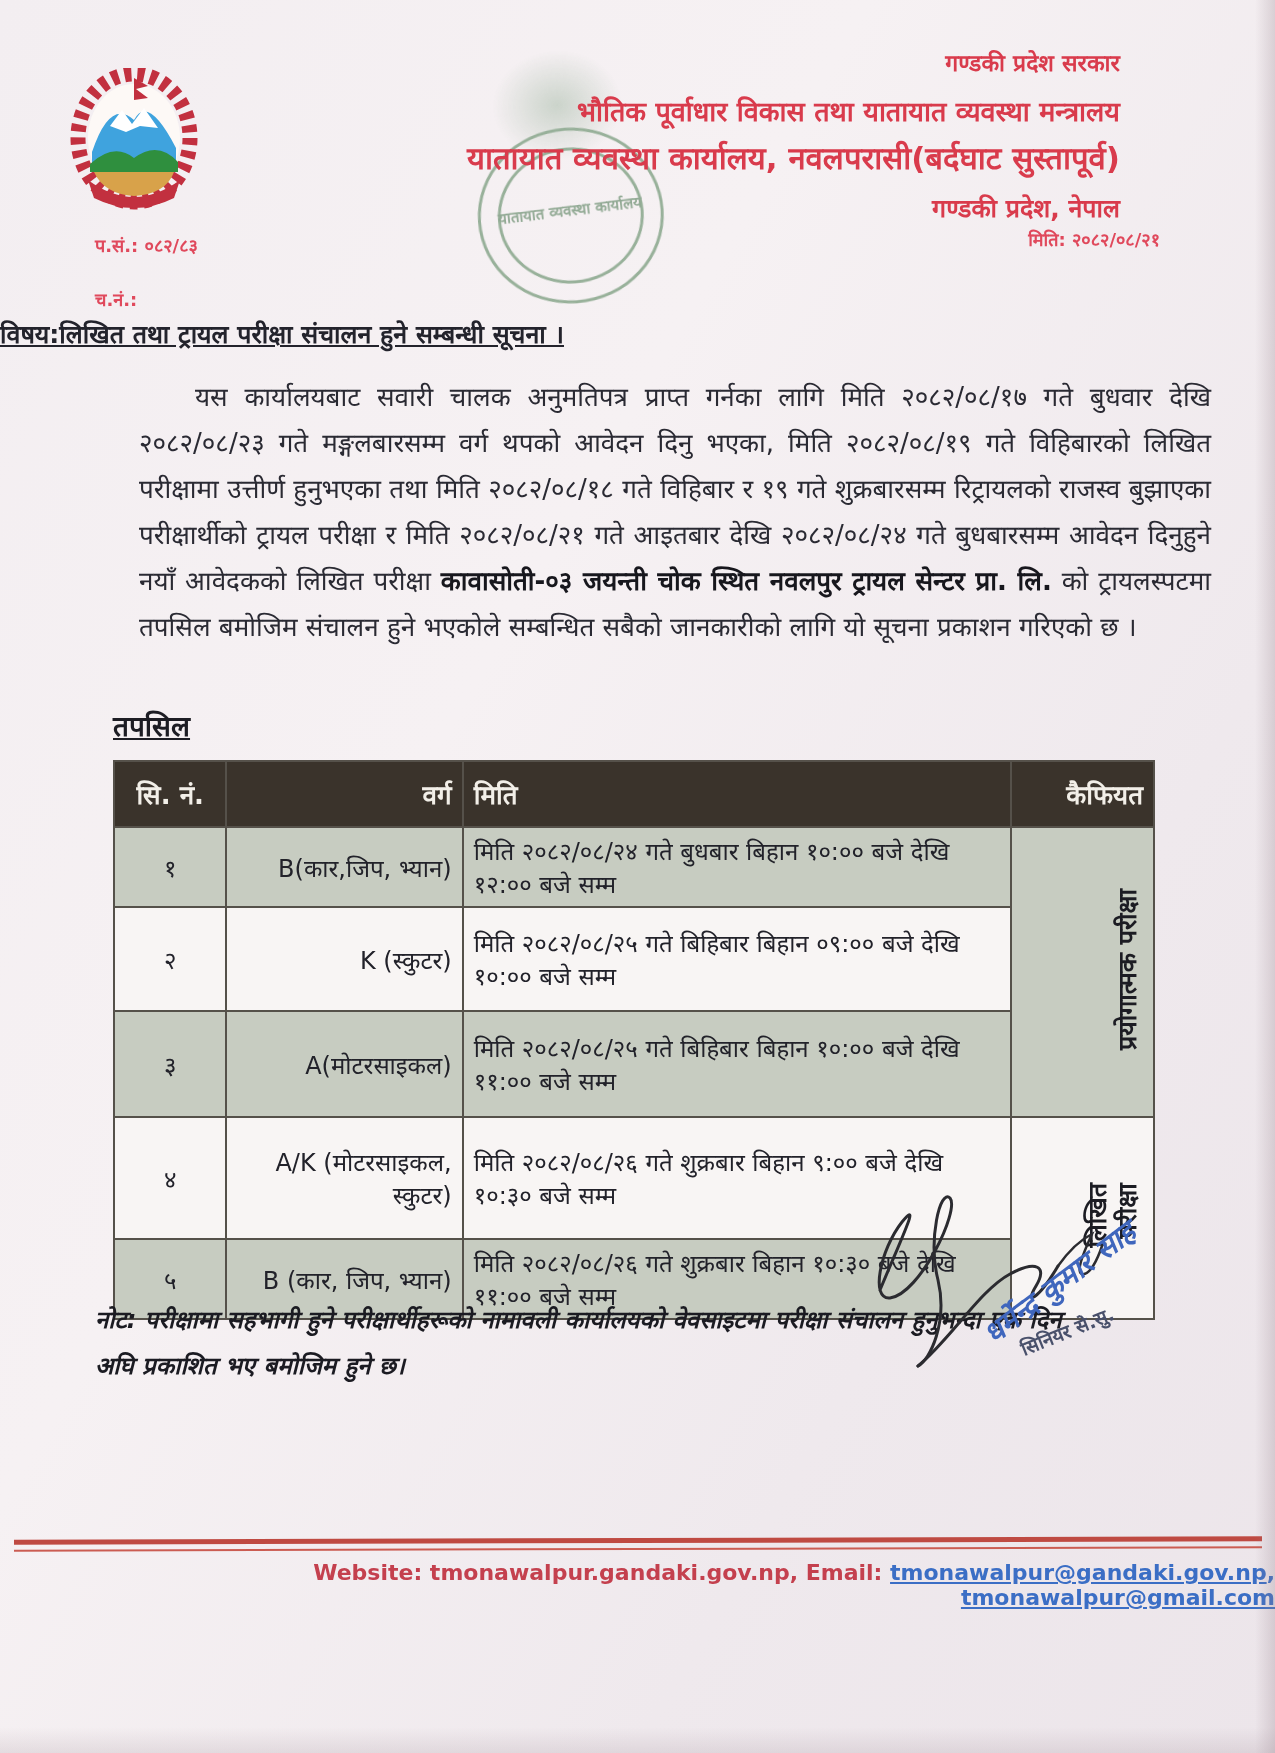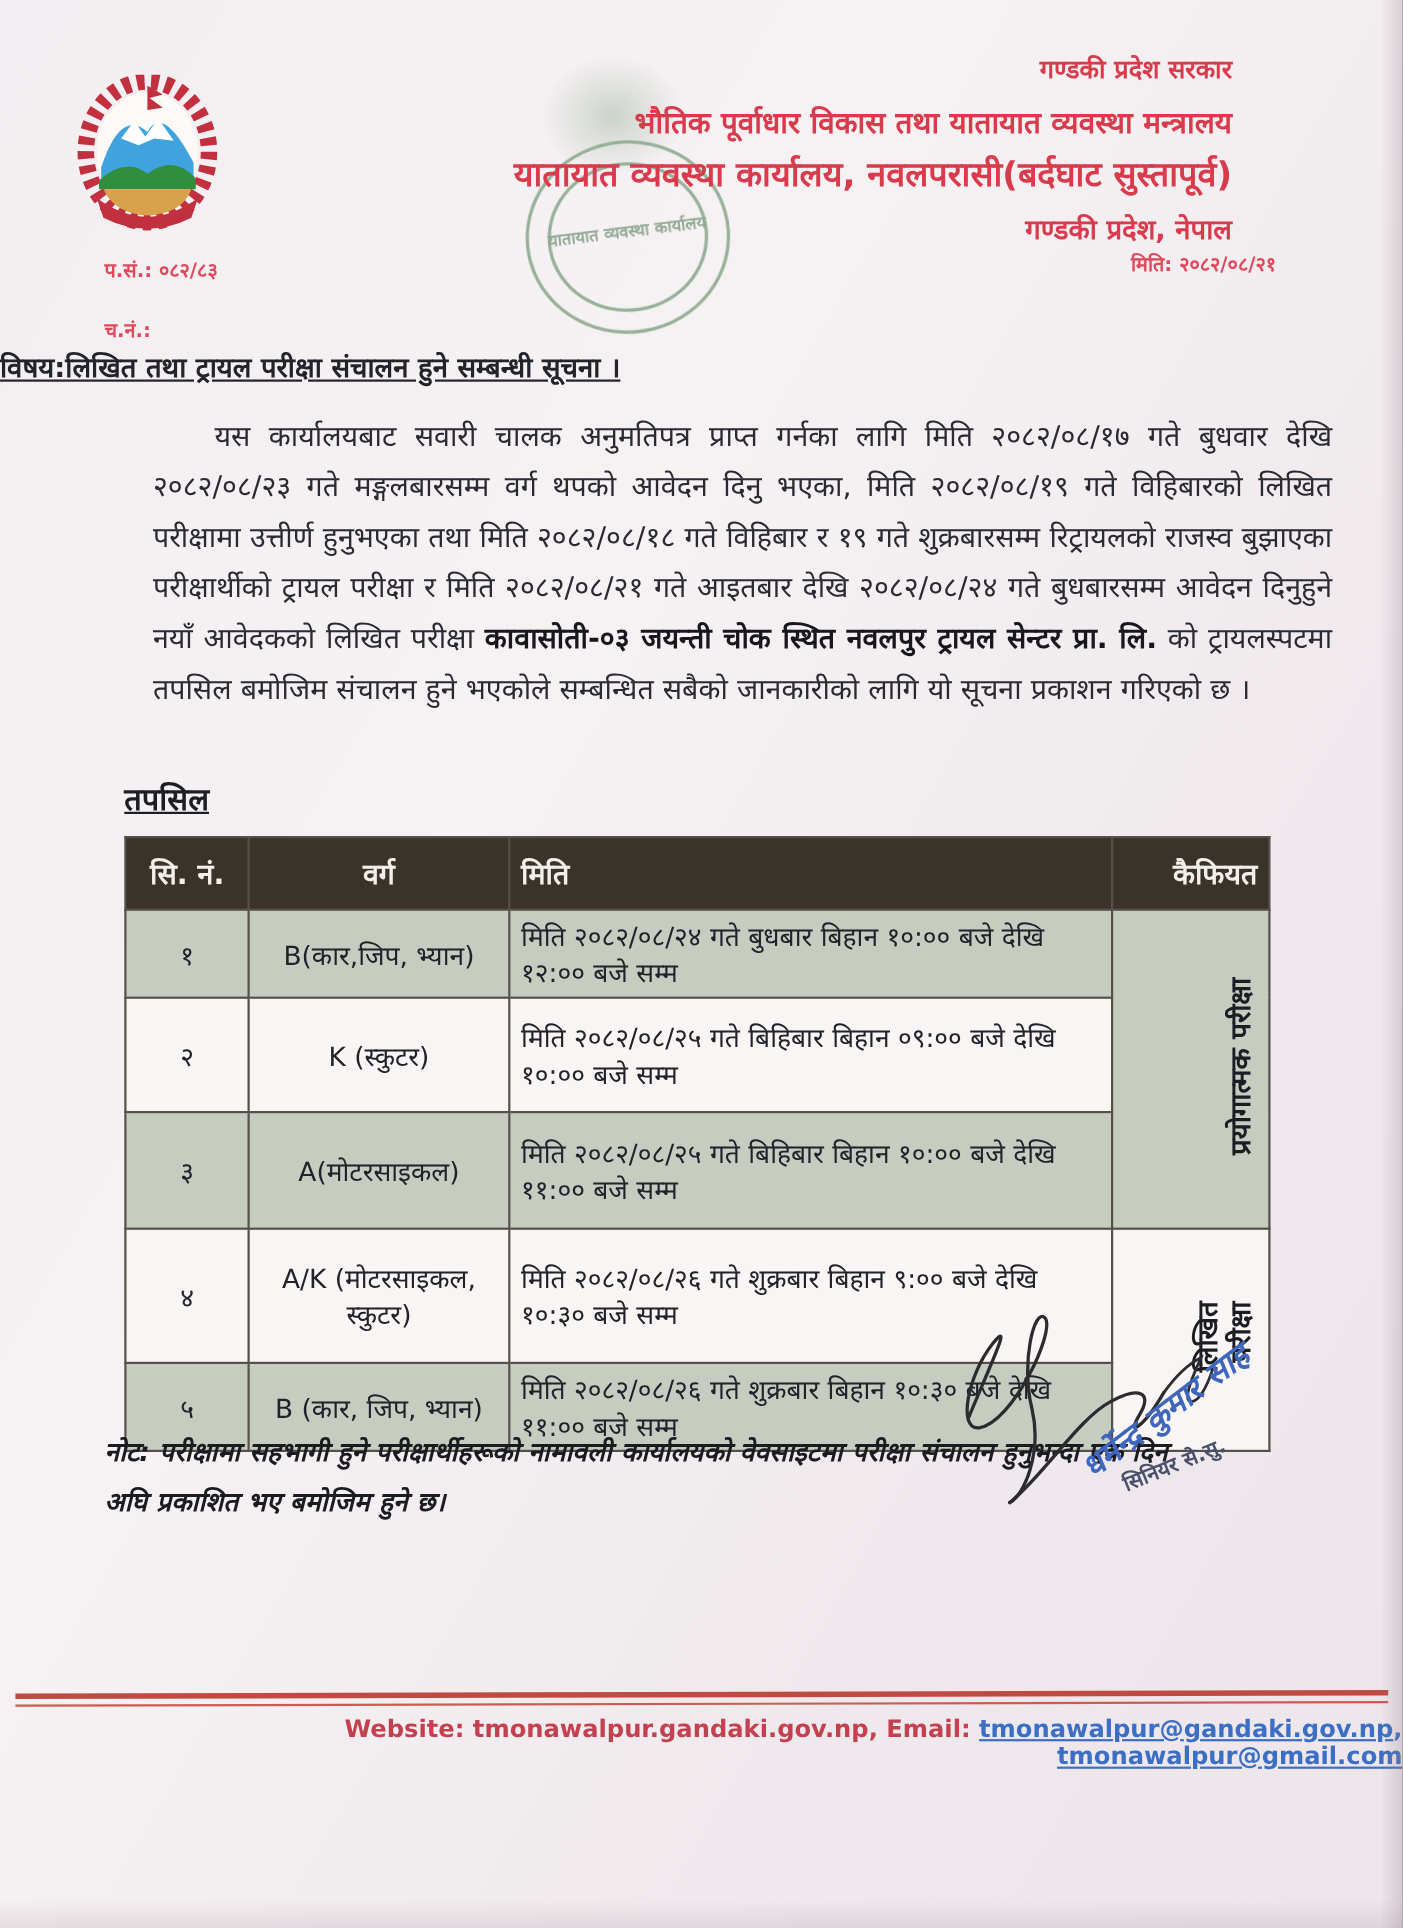--- a/index.html
+++ b/index.html
@@ -48,21 +48,21 @@
 
   .tapasil{position:absolute;left:113px;top:706px;font-size:28px;font-weight:bold;
     text-decoration:underline;color:#1d1d24;}
 
   
   .exam-table{position:absolute;left:113px;top:760px;width:1042px;border-collapse:collapse;
     font-size:24px;color:#22222a;}
   .exam-table th,.exam-table td{border:2px solid #55514a;padding:6px 10px;vertical-align:middle;}
   .exam-table thead th{background:#3a332b;color:#f2efe8;font-size:26px;font-weight:bold;height:52px;}
   .c-sn{width:95px;text-align:center;}
-  .c-class{width:220px;text-align:center;}
+  .c-class{width:220px;text-align:right;}
   .c-date{width:560px;text-align:left;}
   .c-kaif{width:125px;text-align:right;}
   tr.shade td{background:#c7ccc1;}
   tr.plain td{background:#f8f5f4;}
   td.kaif-a{background:#c7ccc1 !important;}
   td.kaif-b{background:#f8f5f4 !important;}
   .r1{height:54px;} .r2{height:104px;} .r3{height:106px;} .r4{height:122px;} .r5{height:54px;}
   .vert{display:inline-block;writing-mode:vertical-rl;transform:rotate(180deg);
     font-weight:bold;font-size:25px;line-height:30px;white-space:pre-line;color:#1c1c23;}
 

